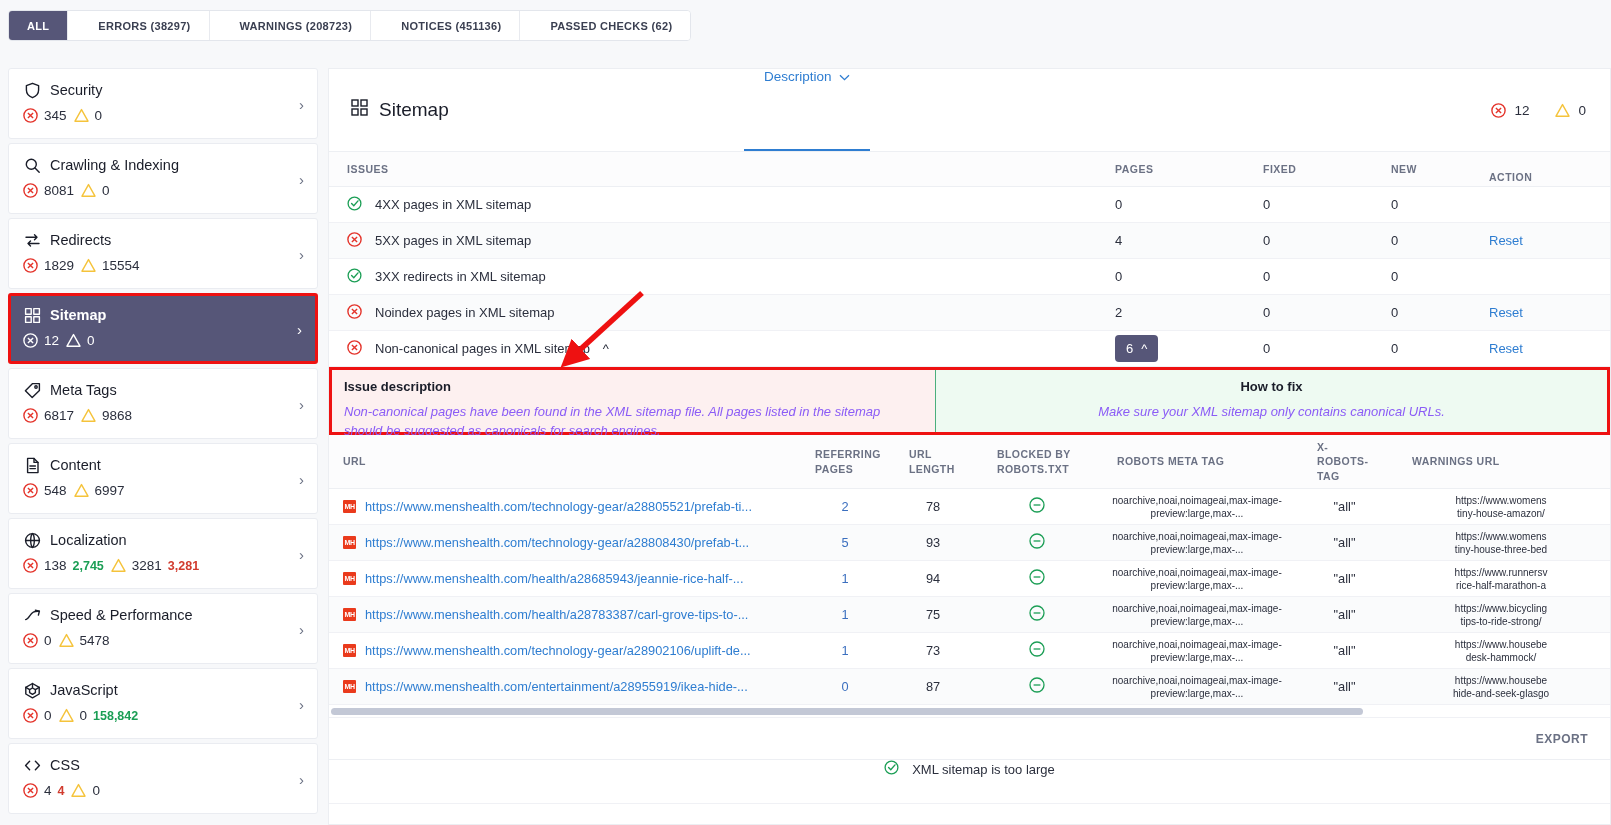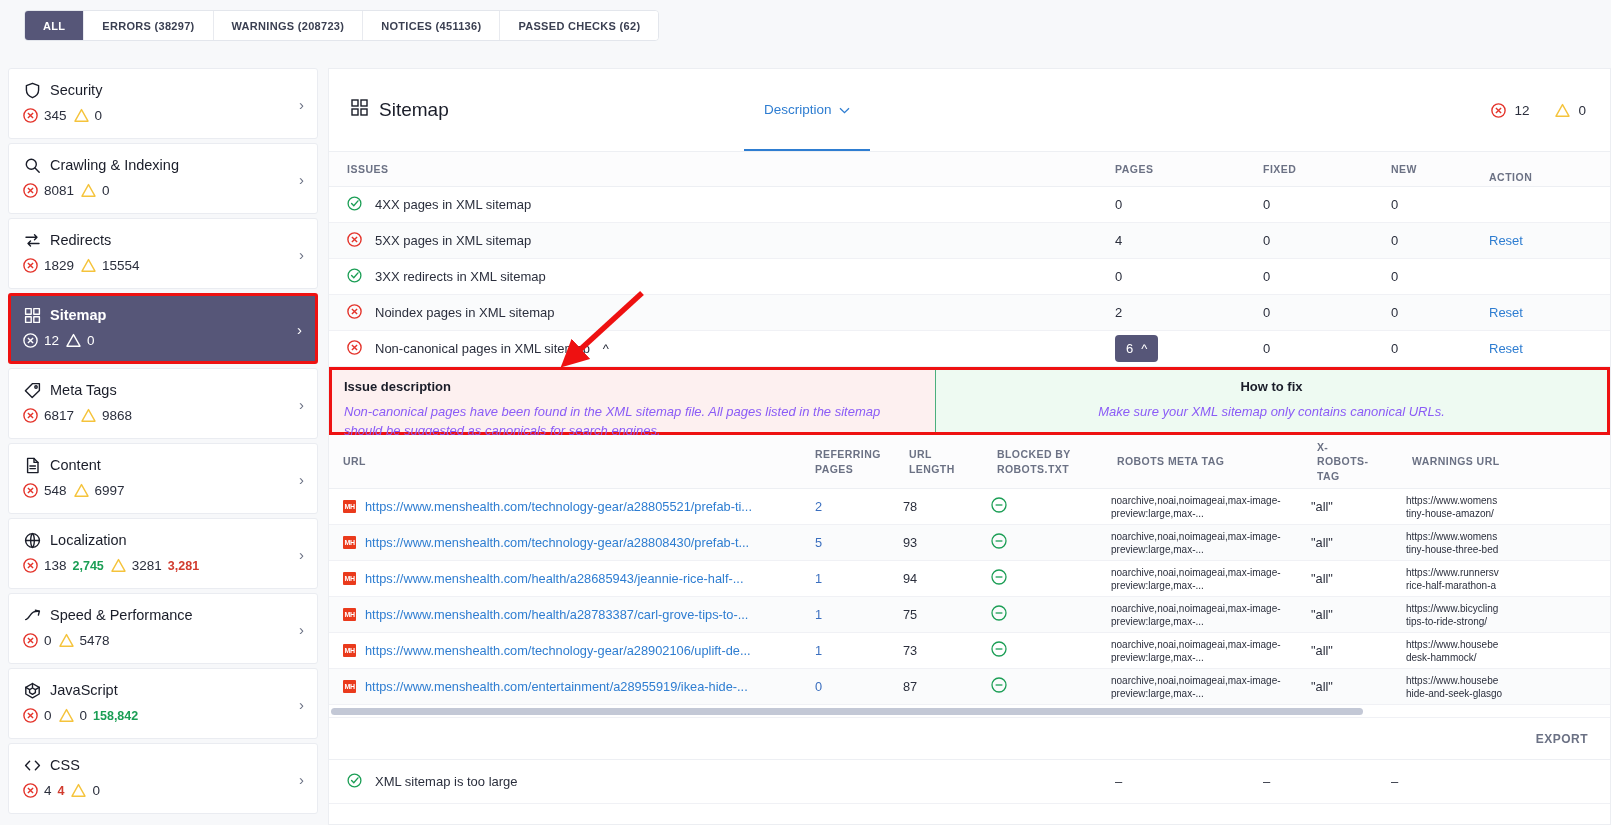--- a/index.html
+++ b/index.html
@@ -6,27 +6,28 @@
   html, body {
     width: 1611px; height: 825px;
     background: #f7f8fa;
     font-family: "Liberation Sans", sans-serif;
     color: #1a1d29;
     overflow: hidden;
   }
 
   
   .tabbar {
-    position: absolute; left: 24px; top: 10px;
+    position: absolute; left: 8px; top: 10px;
     height: 31px;
     display: flex; align-items: stretch;
     background: #fff;
     border: 1px solid #e3e6ec;
     border-radius: 4px;
     overflow: hidden;
+    gap: 12px;
   }
   .tab {
     display: flex; align-items: center; justify-content: center;
     padding: 0 18px;
     font-size: 11px; font-weight: 700; letter-spacing: .3px;
     color: #3a3f51;
     border-right: 1px solid #e8eaef;
     white-space: nowrap;
     cursor: pointer;
     background: #fff;
@@ -93,21 +94,21 @@
     display: flex; align-items: center;
     padding: 0 24px 0 22px;
     position: relative;
   }
   .panel-title {
     display: flex; align-items: center; gap: 11px;
     font-size: 19px; color: #1a1d29;
   }
   .desc-tab {
     position: absolute; left: 415px; top: 0; height: 82px;
-    display: flex; align-items: center; gap: 7px;
+    display: flex; align-items: flex-start; gap: 7px;
     font-size: 13.5px; color: #2e7dd1;
     border-bottom: 2px solid #2e7dd1;
     padding: 0 20px;
     cursor: pointer;
   }
   .head-badges {
     margin-left: auto; display: flex; align-items: center; gap: 26px;
     font-size: 13.5px; color: #2b2f3d;
   }
   .head-badges .stat { gap: 8px; }
@@ -177,20 +178,21 @@
   .u-block { flex: 0 0 120px; }
   .u-meta  { flex: 0 0 200px; }
   .u-xr    { flex: 0 0 95px; }
   .u-canon { flex: 1; }
   .url-head > div { white-space: pre-line; line-height: 1.35; }
 
   .url-row {
     display: flex; align-items: center; height: 36px;
     font-size: 12.8px; color: #2b2f3d;
     border-bottom: 1px solid #f0f1f5;
+    text-align: center;
   }
   .url-row:nth-child(even) { background: #fafbfc; }
   .url-cell { display: flex; align-items: center; gap: 9px; overflow: hidden; }
   .favicon {
     width: 13px; height: 13px; flex: 0 0 13px; border-radius: 1px;
     background: #ea3a1c;
     display: flex; align-items: center; justify-content: center;
     font-size: 7px; font-weight: 700; color: #fff; letter-spacing: -.5px;
   }
   .url-link {
@@ -813,21 +815,21 @@
     <div class="hscroll">
       <div class="thumb"></div>
     </div>
 
     <div class="export-bar">
       <span>EXPORT</span>
     </div>
   </div>
 
   <div id="bottom-row">
-      <div class="issue-row" style="height:44px;">
+      <div class="issue-row" style="height:44px;flex-direction:column;">
      <div class="c-issue">
           <span class="issue-label">
        <span><svg width="15" height="15" viewBox="0 0 15 15">
                 <circle cx="7.5" cy="7.5" r="6.4" fill="none" stroke="#1b9e55" stroke-width="1.3"></circle>
                 <path d="M4.6 7.6 L6.8 9.8 L11 4.9" fill="none" stroke="#1b9e55" stroke-width="1.4" stroke-linecap="round"></path>
               </svg></span>
        <span>XML sitemap is too large</span>
      </span>
         </div>
      <div class="c-pages">–</div>

